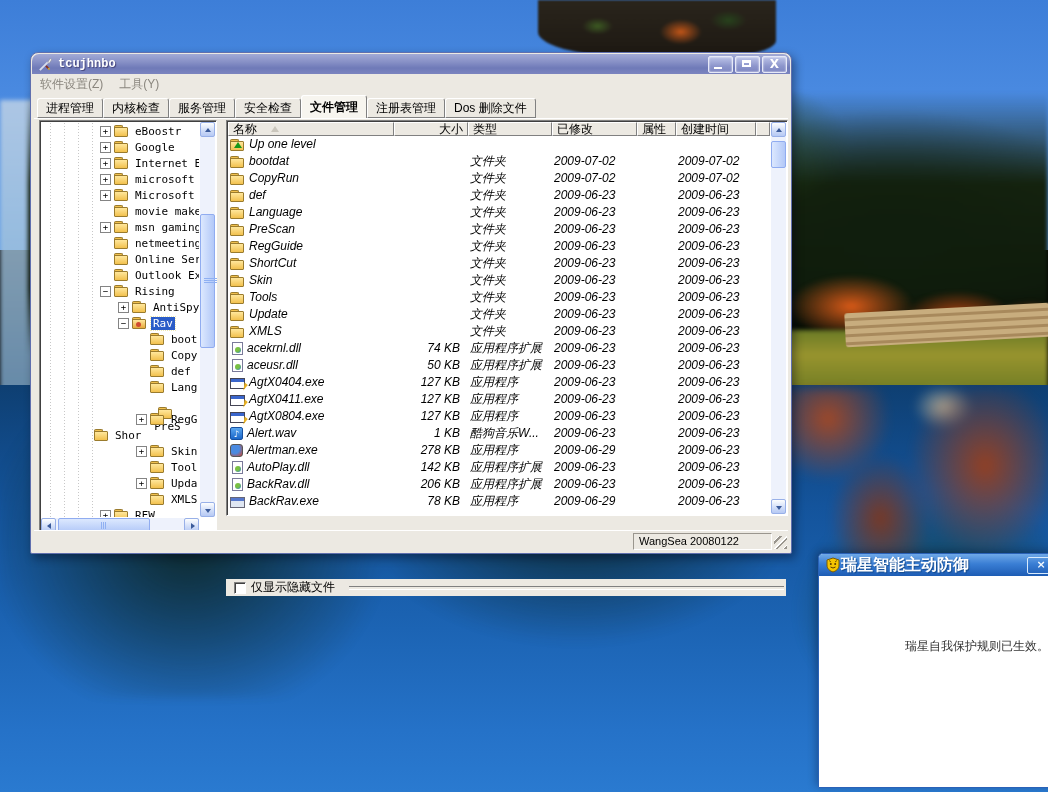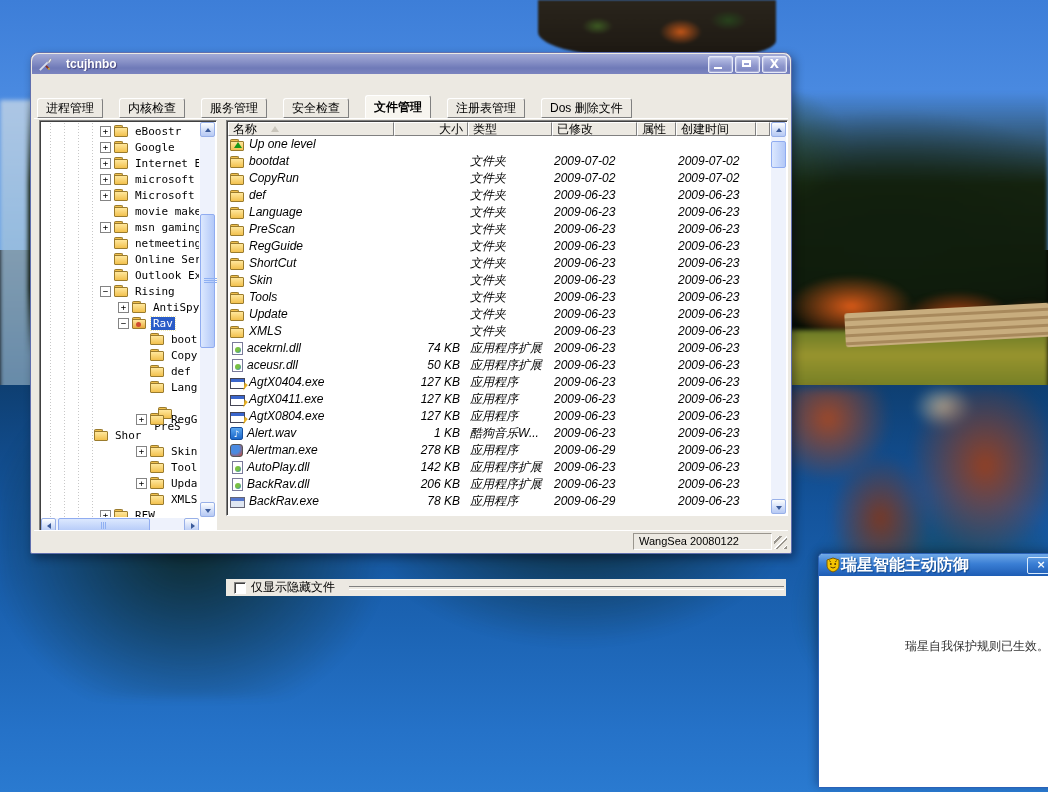--- a/index.html
+++ b/index.html
@@ -44,37 +44,37 @@
                radial-gradient(260px 240px at 18% 48%,#0c2014,transparent 78%),
                radial-gradient(200px 160px at 90% 72%,#123a28,transparent 75%);}
 
   
   .window{position:absolute;left:30px;top:52px;width:760px;height:500px;
     background:#ece9e2;border:1px solid #5f6fae;border-radius:8px 8px 2px 2px;
     box-shadow:3px 4px 10px rgba(0,0,20,.4);font-size:12px;}
   .titlebar{position:absolute;left:1px;top:1px;right:1px;height:20px;border-radius:7px 7px 0 0;
     background:linear-gradient(180deg,#a2aad6 0%,#8790c6 40%,#6f7ab8 70%,#7b84bf 100%);
     display:flex;align-items:center;padding:0 3px 0 6px;}
-  .titlebar .title{color:#fff;font-weight:bold;font-size:12px;text-shadow:1px 1px 1px #44447a;margin-left:13px;flex:1;
-    white-space:nowrap;overflow:hidden;}
+  .titlebar .title{color:#fff;font-weight:bold;font-size:12px;text-shadow:1px 1px 1px #44447a;margin-left:5px;flex:1;
+    white-space:nowrap;overflow:hidden;font-family:Liberation Mono, monospace;}
   .app-icon{width:15px;height:15px;display:inline-block;}
   .tb-btns{display:flex;gap:2px;}
   .tb-btn{width:23px;height:15px;border:1px solid #e6e9f8;border-radius:2px;position:relative;
     background:linear-gradient(180deg,#bcc3e8,#8d96cc 60%,#7d86c2);box-shadow:inset 0 0 2px #fff;cursor:default;}
   .tb-btn .g-min{position:absolute;left:5px;bottom:3px;width:8px;height:2px;background:#fff;}
   .tb-btn .g-max{position:absolute;left:6px;top:3px;width:9px;height:7px;border:2px solid #fff;border-top-width:3px;box-sizing:border-box;}
   .tb-btn .g-x{position:absolute;left:0;top:0;right:0;bottom:0;color:#fff;font:bold 12px/14px "DejaVu Sans",sans-serif;text-align:center;}
 
   .menubar{position:absolute;left:3px;top:22px;right:3px;height:18px;display:flex;align-items:center;gap:16px;
     padding-left:6px;color:#8a867e;}
   .menu-item{cursor:default;}
 
   .tabbar{position:absolute;left:3px;top:40px;right:3px;height:25px;padding-left:3px;display:flex;align-items:flex-end;}
   .tab{height:18px;line-height:18px;padding:0 8px;background:#ece9e2;border:1px solid;
-    border-color:#fff #808080 #808080 #fff;border-radius:3px 3px 0 0;margin-right:16px;position:relative;cursor:default;color:#000;}
+    border-color:#fff #808080 #808080 #fff;border-radius:3px 3px 0 0;margin-right:0;position:relative;cursor:default;color:#000;}
   .tab.active{height:22px;line-height:22px;background:#f7f5ef;border-bottom:none;z-index:3;font-weight:bold;}
 
   .content{position:absolute;left:3px;top:65px;right:3px;bottom:22px;background:#ece9e2;border-top:1px solid #fff;}
 
   
   .tree-panel{position:absolute;left:5px;top:1px;width:176px;height:413px;background:#fff;
     border:1px solid;border-color:#808080 #fff #fff #808080;box-shadow:inset 1px 1px 0 #404040;}
   .tree-items{position:absolute;left:2px;top:2px;right:17px;bottom:17px;overflow:hidden;
     font-family:"DejaVu Sans Mono",monospace;font-size:11px;
     background-image:repeating-linear-gradient(180deg,#c8c8c8 0 1px,transparent 1px 3px),
@@ -208,20 +208,24 @@
           </span>
         <span class="tb-btn">
             <span class="g-max"></span>
           </span>
         <span class="tb-btn">
             <span class="g-x">X</span>
           </span>
       </span>
     </div>
 
+    <div class="menubar">
+      <span class="menu-item">软件设置(Z)</span>
+      <span class="menu-item">工具(Y)</span>
+    </div>
 
     <div class="tabbar" id="tabbar">
         <span class="tab">进程管理</span>
         <span class="tab">内核检查</span>
         <span class="tab">服务管理</span>
         <span class="tab">安全检查</span>
         <span class="tab active">文件管理</span>
         <span class="tab">注册表管理</span>
         <span class="tab">Dos 删除文件</span>
       </div>

